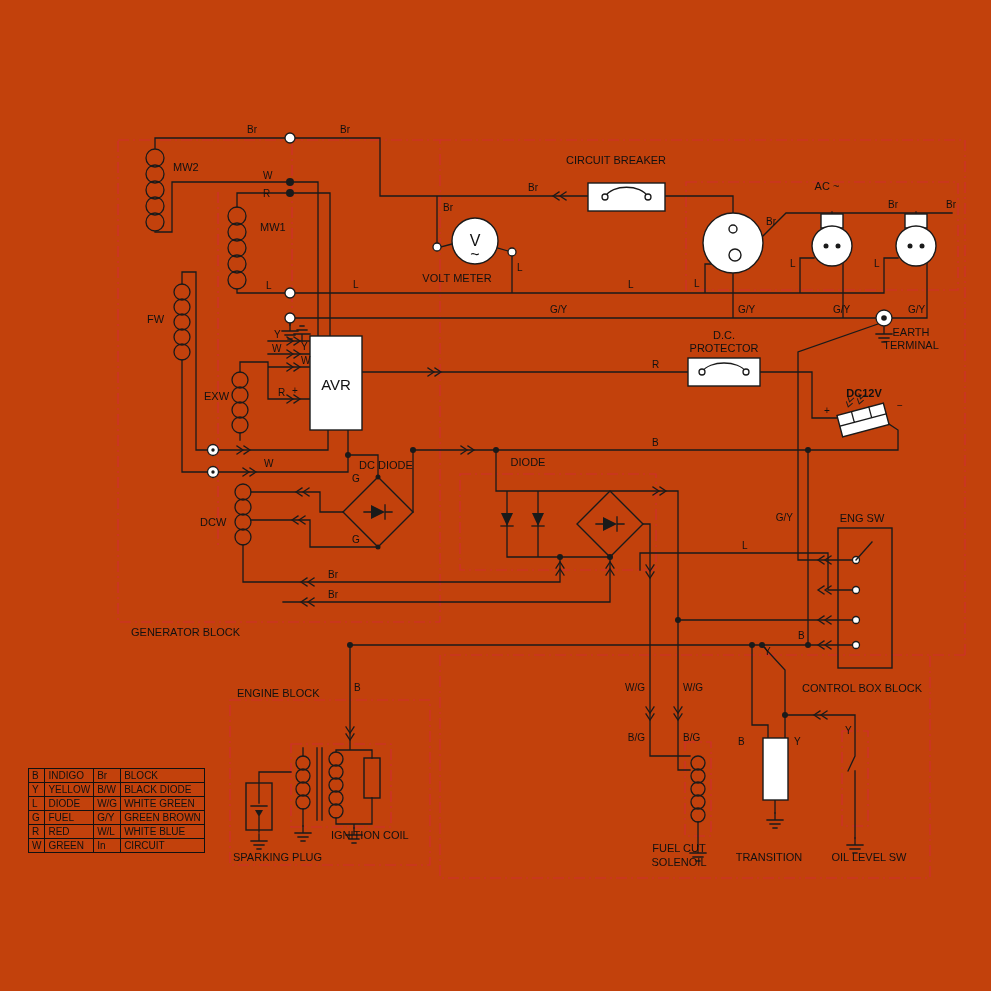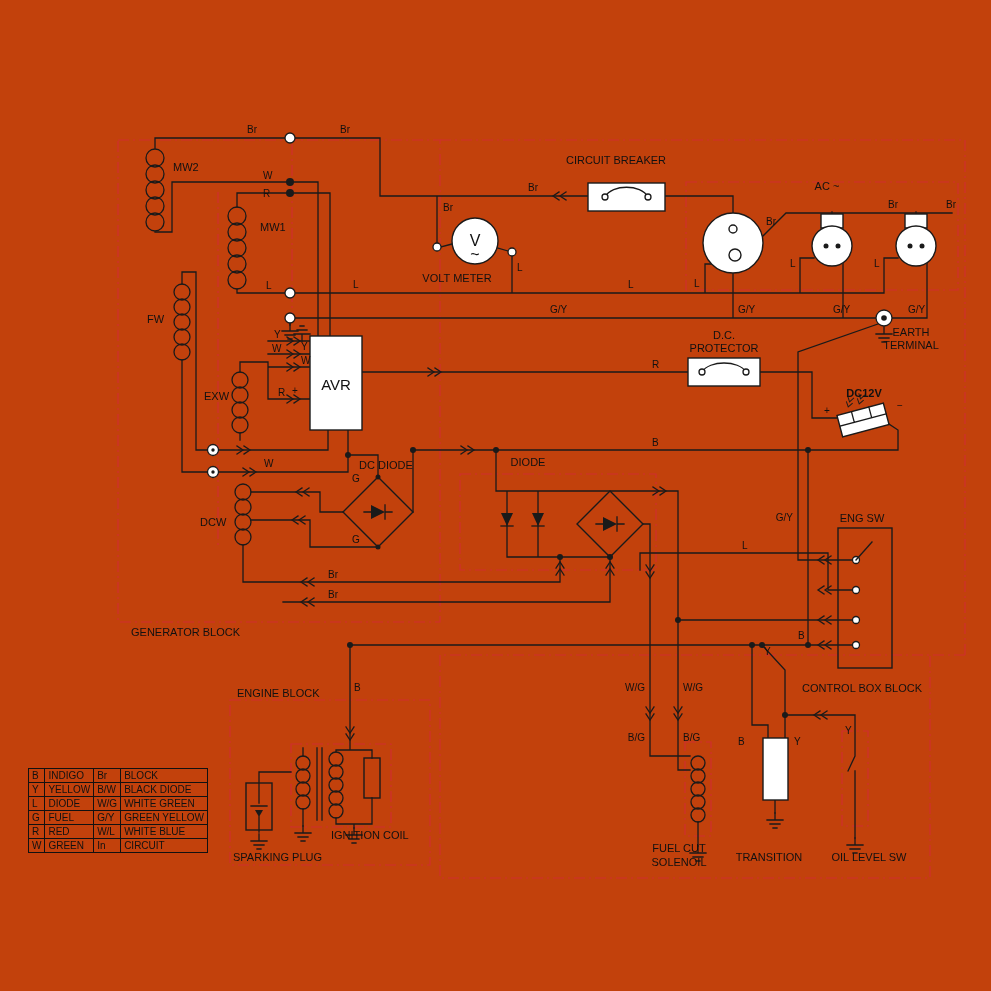--- a/index.html
+++ b/index.html
@@ -458,21 +458,21 @@
     <tr>
       <td>L</td>
       <td>DIODE</td>
       <td>W/G</td>
       <td>WHITE GREEN</td>
     </tr>
     <tr>
       <td>G</td>
       <td>FUEL</td>
       <td>G/Y</td>
-      <td>GREEN YELLOW</td>
+      <td>GREEN BROWN</td>
     </tr>
     <tr>
       <td>R</td>
       <td>RED</td>
       <td>W/L</td>
       <td>WHITE BLUE</td>
     </tr>
     <tr>
       <td>W</td>
       <td>GREEN</td>

